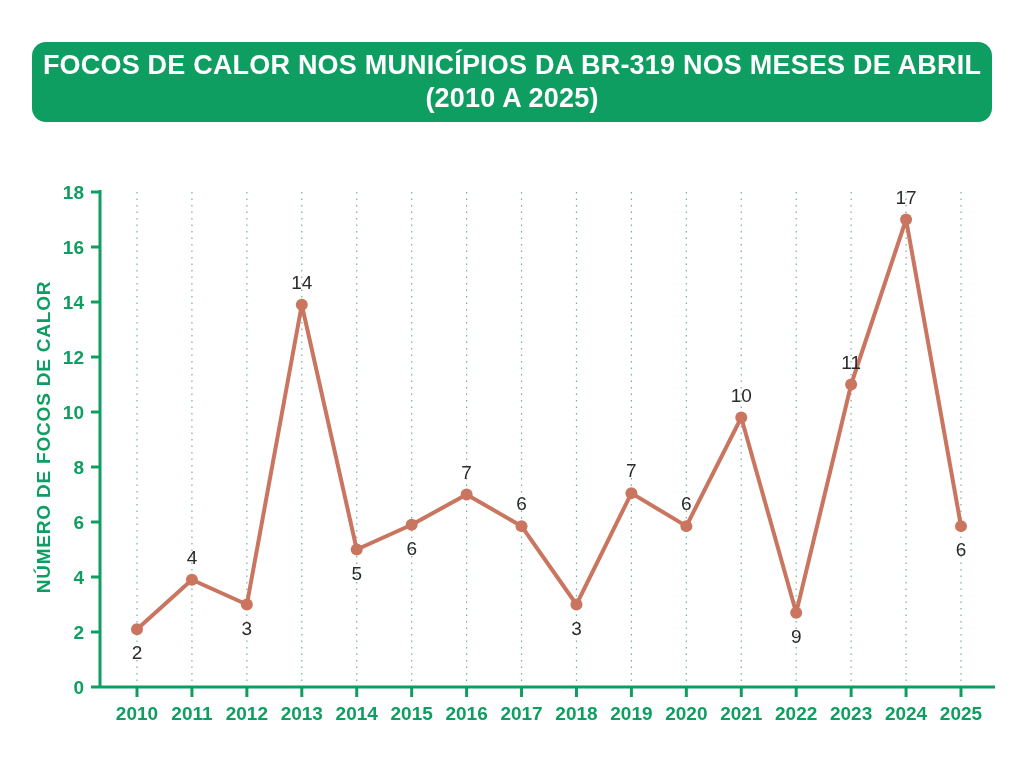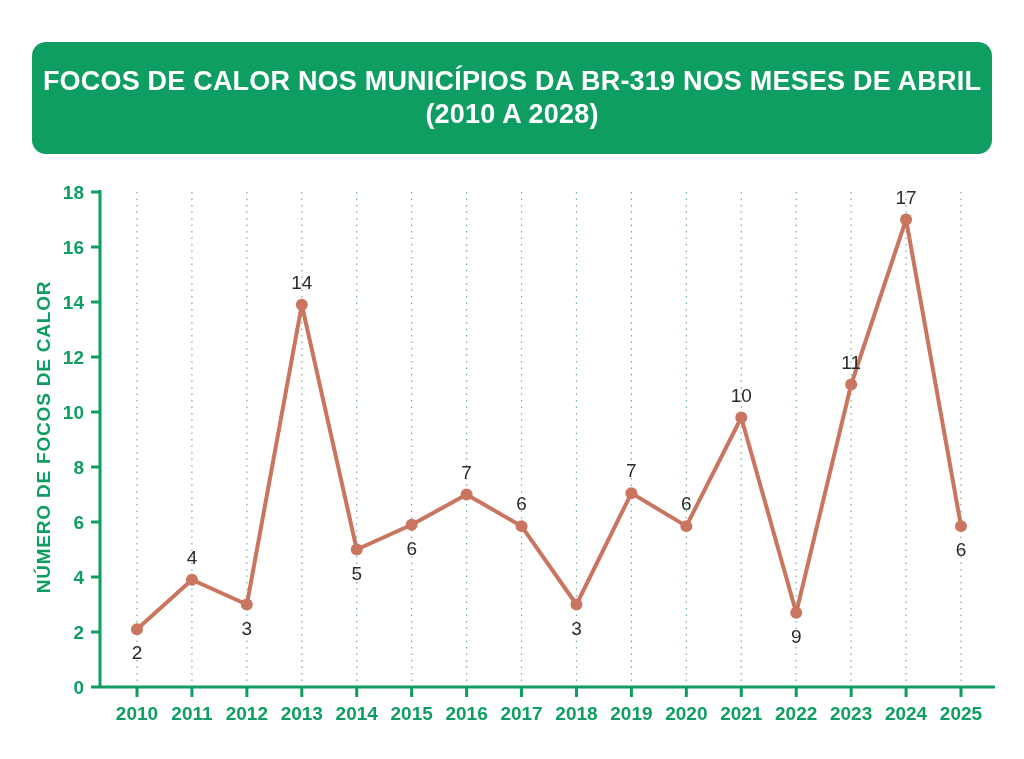--- a/index.html
+++ b/index.html
@@ -12,21 +12,21 @@
     height: 759px;
     font-family: "Liberation Sans", sans-serif;
     position: relative;
     overflow: hidden;
   }
   .title-banner {
     position: absolute;
     left: 32px;
     top: 42px;
     width: 960px;
-    height: 112px;
+    height: 80px;
     background: #0E9E62;
     border-radius: 14px;
     display: flex;
     flex-direction: column;
     align-items: center;
     justify-content: center;
     box-sizing: border-box;
     padding: 18px 30px;
   }
   .title-line {
@@ -81,21 +81,21 @@
     font-family: "Liberation Sans", sans-serif;
     font-size: 19px;
     text-anchor: middle;
   }
 </style>
 </head>
 <body>
 
 <div class="title-banner">
   <div class="title-line">FOCOS DE CALOR NOS MUNICÍPIOS DA BR-319 NOS MESES DE ABRIL</div>
-  <div class="title-line">(2010 A 2028)</div>
+  <div class="title-line">(2010 A 2025)</div>
 </div>
 
 <div class="chart-area">
   <div class="y-axis-title">NÚMERO DE FOCOS DE CALOR</div>
   <svg class="plot" id="plot-svg" width="1024" height="609">
       <line x1="137" y1="42" x2="137" y2="537" stroke="#5a9e9a" stroke-width="1.2" stroke-dasharray="1.5 5" opacity="0.85"></line>
       <line x1="191.93333333333334" y1="42" x2="191.93333333333334" y2="537" stroke="#5a9e9a" stroke-width="1.2" stroke-dasharray="1.5 5" opacity="0.85"></line>
       <line x1="246.86666666666667" y1="42" x2="246.86666666666667" y2="537" stroke="#5a9e9a" stroke-width="1.2" stroke-dasharray="1.5 5" opacity="0.85"></line>
       <line x1="301.79999999999995" y1="42" x2="301.79999999999995" y2="537" stroke="#5a9e9a" stroke-width="1.2" stroke-dasharray="1.5 5" opacity="0.85"></line>
       <line x1="356.73333333333335" y1="42" x2="356.73333333333335" y2="537" stroke="#5a9e9a" stroke-width="1.2" stroke-dasharray="1.5 5" opacity="0.85"></line>

